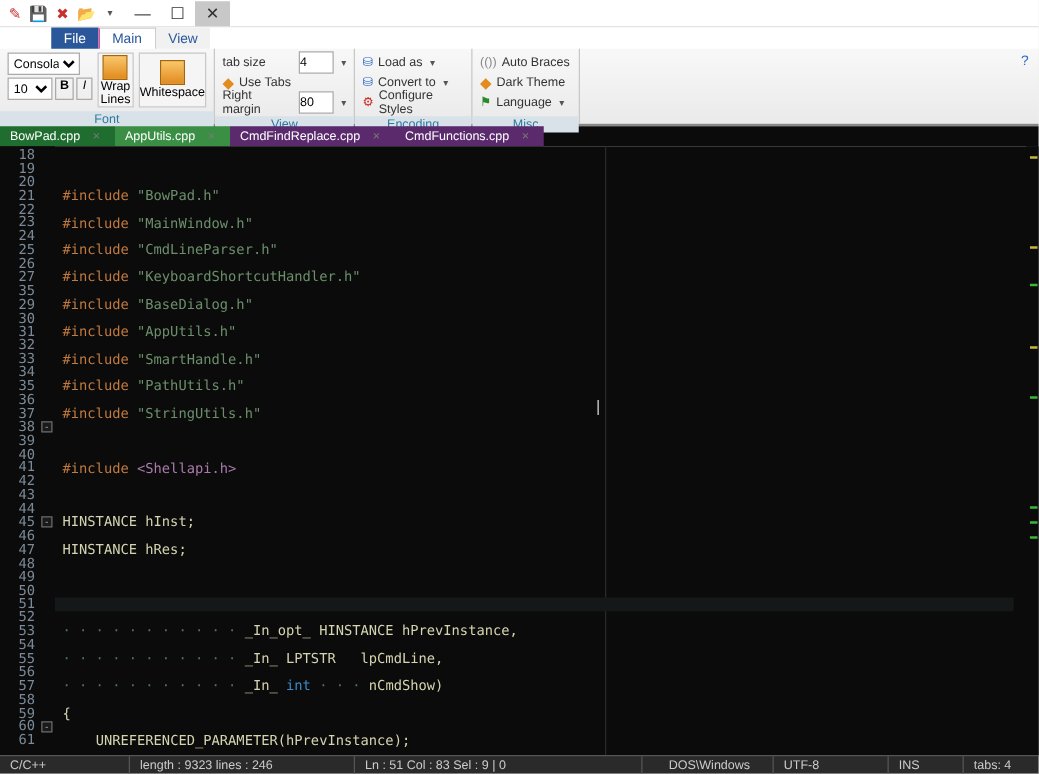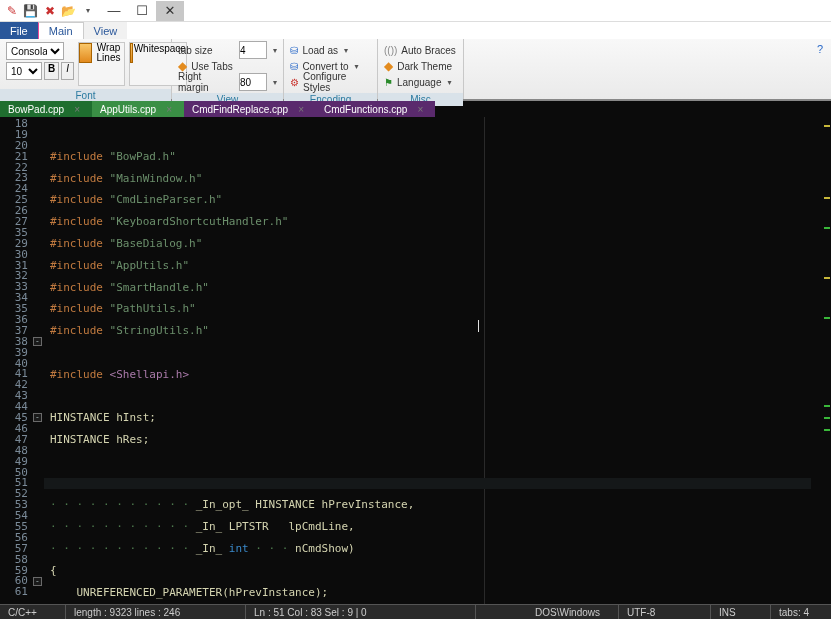--- a/index.html
+++ b/index.html
@@ -4,31 +4,31 @@
 <style>
 * { margin: 0; padding: 0; box-sizing: border-box; }
 html, body { width: 831px; height: 619px; font-family: 'Segoe UI', Tahoma, sans-serif; font-size: 11px; overflow: hidden; background: #fff; }
 .titlebar { height: 22px; background: #fff; display: flex; align-items: center; border-bottom: 1px solid #ddd; }
 .titlebar .sysicons { display: flex; gap: 3px; padding: 0 4px; }
 .titlebar .sysicons span { width: 16px; height: 16px; display: inline-flex; align-items: center; justify-content: center; font-size: 12px; }
 .titlebar .title { flex: 1; text-align: center; color: #333; font-size: 12px; }
 .titlebar .winbtns { display: flex; }
 .titlebar .winbtns span { width: 28px; height: 20px; display: inline-flex; align-items: center; justify-content: center; font-size: 13px; color: #333; }
 .titlebar .winbtns span.closebg { background: #c8c8c8; }
-.menubar { height: 17px; background: #fff; display: flex; align-items: stretch; font-size: 11px; }
+.menubar { height: 17px; background: #fff; display: flex; align-items: stretch; font-size: 11px; padding-left: 41px; }
 .menubar .tab { padding: 1px 10px; display: flex; align-items: center; cursor: pointer; }
 .menubar .tab.file { background: #2a579a; color: #fff; }
 .menubar .tab.main { background: #fff; color: #2a579a; border-top: 1px solid #ccc; border-left: 1px solid #ec4899; border-right: 1px solid #ccc; font-weight:normal;}
 .menubar .tab.view { background: #f1f1f1; color: #2a579a; }
 .ribbon { height: 62px; background: linear-gradient(#f8f8f8,#eaeaea); border-bottom: 2px solid #888; display: flex; }
 .ribbon .panel { border-right: 1px solid #c8c8c8; display: flex; flex-direction: column; }
 .ribbon .panel .body { flex: 1; display: flex; align-items: flex-start; gap: 4px; padding: 3px 6px; }
 .ribbon .panel .label { text-align: center; font-size: 10px; color: #2a7aa0; background: #d9e2e9; padding: 1px 0; }
 .ribbon select, .ribbon input { font-size: 10px; height: 18px; border: 1px solid #aaa; background: #fff; }
-.ribbon .vbtn { display: flex; flex-direction: row; justify-content: center; width: 48px; height: 44px; border: 1px solid #c8c8c8; background: #f5f5f5; font-size: 10px; gap: 1px; }
+.ribbon .vbtn { display: flex; flex-direction: column; align-items: center; justify-content: center; width: 48px; height: 44px; border: 1px solid #c8c8c8; background: #f5f5f5; font-size: 10px; gap: 1px; }
 .ribbon .vbtn.big { width: 58px; }
 .ribbon .iconbox { width: 20px; height: 20px; background: linear-gradient(#f9c76a,#e28a1e); border: 1px solid #aa6400; }
 .ribbon .row { display: flex; align-items: center; gap: 4px; height: 16px; font-size: 10px; color: #333; }
 .ribbon .row .bullet { color:#e38b1e; font-size:12px; }
 .ribbon .row .drop { color:#555; font-size:8px; margin-left:2px; }
 .filetabs { height: 16px; background: #0b0b0b; display: flex; align-items: stretch; font-size: 10px; }
 .filetabs .ftab { padding: 0 12px 0 8px; display: flex; align-items: center; gap: 6px; color: #fff; position: relative; }
 .filetabs .ftab .x { color: #7a7a7a; font-size: 10px; margin-left: 4px; }
 .filetabs .ftab.active { background: #1f6e2f; }
 .filetabs .ftab.hover { background: #3a8f45; }
@@ -296,21 +296,21 @@
       <div class="m grn" style="top: 110px;"></div>
       <div class="m yel" style="top: 160px;"></div>
       <div class="m grn" style="top: 200px;"></div>
       <div class="m grn" style="top: 288px;"></div>
       <div class="m grn" style="top: 300px;"></div>
       <div class="m grn" style="top: 312px;"></div>
     </div>
 </div>
 
 <div class="statusbar">
-  <div class="cell" style="width:66px;">C/C++</div>
+  <div class="cell" style="width:104px;">C/C++</div>
   <div class="cell" style="width:180px;">length : 9323    lines : 246</div>
   <div class="cell" style="width:230px;">Ln : 51   Col : 83   Sel : 9 | 0</div>
   <div class="gap"></div>
   <div class="cell" style="width:92px;">DOS\Windows</div>
   <div class="cell" style="width:92px;">UTF-8</div>
   <div class="cell" style="width:60px;">INS</div>
   <div class="cell" style="width:60px;border-right:none;">tabs: 4</div>
 </div>
 
 </body></html>

